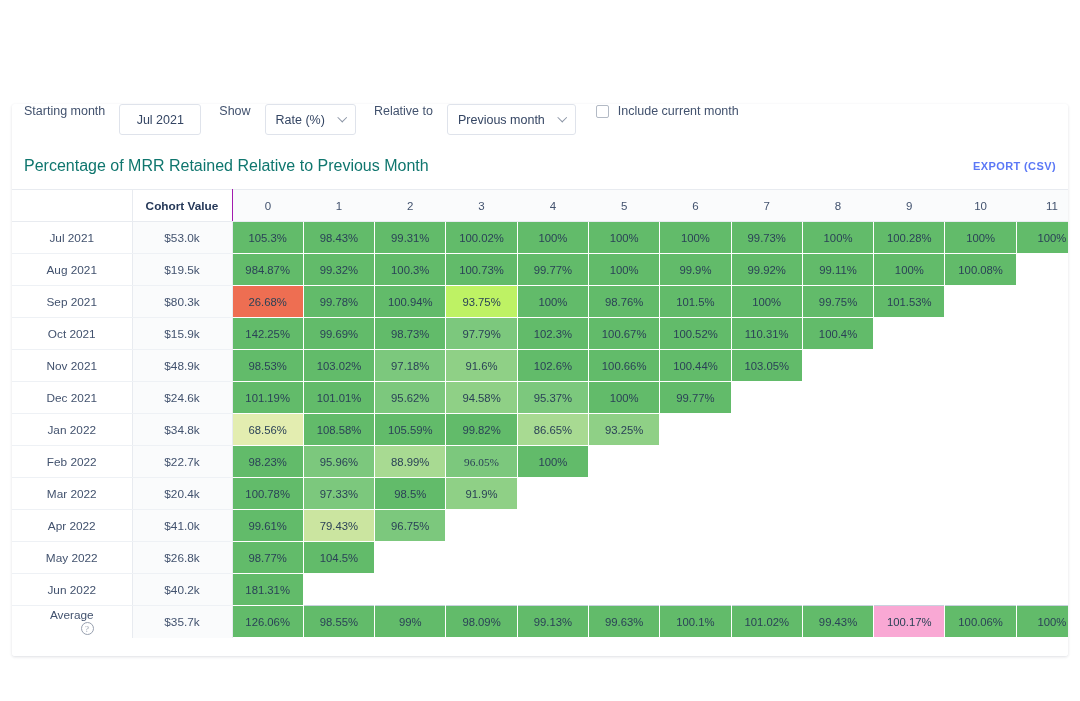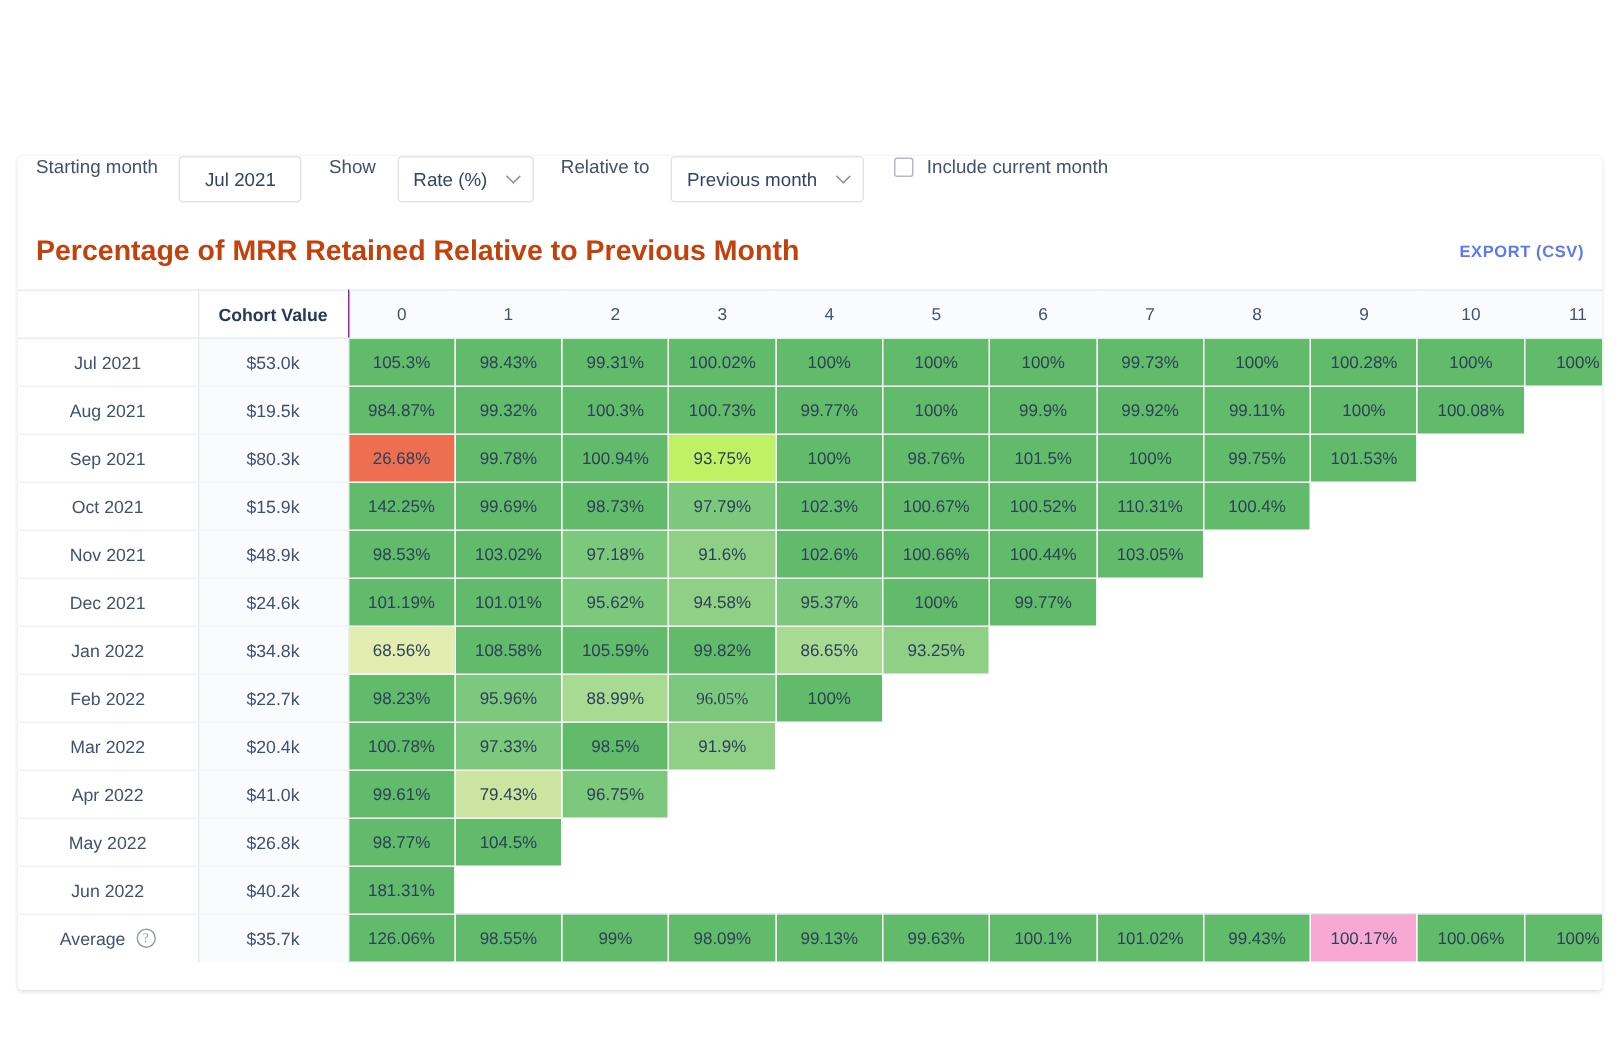--- a/index.html
+++ b/index.html
@@ -93,21 +93,21 @@
     width: 13px; height: 13px; border: 1.3px solid #b3bac5; border-radius: 2px;
     background: #fff; margin-right: 9px;
   }
   .chk-label { font-size: 12.5px; color: #42526e; }
 
   
   .chart-head {
     display: flex; align-items: center; justify-content: space-between;
     padding: 4px 12px 14px 12px;
   }
-  .chart-title { font-size: 19px; font-weight: bold; color: #c2410c; }
+  .chart-title { font-size: 16px; font-weight: normal; color: #0f766e; }
   .export-csv {
     font-size: 11px; font-weight: bold; color: #5b78f6;
     letter-spacing: 0.4px; cursor: pointer;
   }
 
   
   table.cohort { border-collapse: collapse; width: 1056px; table-layout: fixed; }
   table.cohort th, table.cohort td {
     font-size: 11.5px; color: #42526e; text-align: center;
     height: 32px; padding: 0; font-weight: normal;
@@ -136,21 +136,21 @@
     border-right: 1px solid #e8ebf0; color: #42526e; font-size: 11.8px;
   }
   tbody td.cell { color: #2b4257; font-size: 11.3px; border: 0.5px solid #ffffff; }
   tbody td.empty { background: #fff; border: none; }
 
   tr.avg td.lbl-month, tr.avg td.lbl-value {
     border-top: 1.5px solid #c9d2de; border-bottom: none; background: #fff;
   }
   tr.avg td.lbl-value { background: #fafbfc; }
   tr.avg td.cell { border-top: 1.5px solid #c9d2de; }
-  .avg-label-inner { display: inline-flex; align-items: flex-start; justify-content: center; }
+  .avg-label-inner { display: inline-flex; align-items: flex-end; justify-content: center; flex-direction: column; }
   .avg-help {
     display: inline-flex; align-items: center; justify-content: center;
     width: 13px; height: 13px; border-radius: 50%;
     border: 1px solid #97a0af; color: #97a0af; font-size: 9px;
     margin-left: 7px; font-family: "Liberation Serif", serif;
   }
   .table-bottom-pad { height: 18px; background: #fff; }
 </style>
 </head>
 <body>

